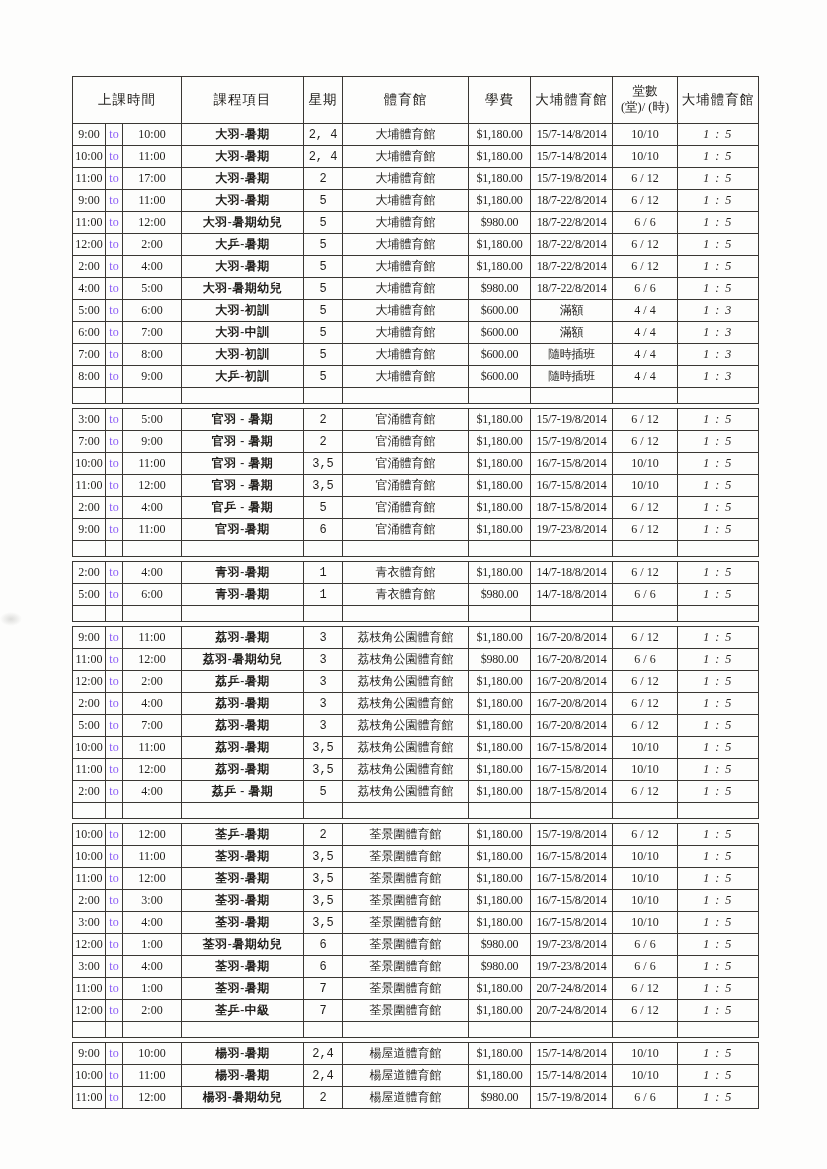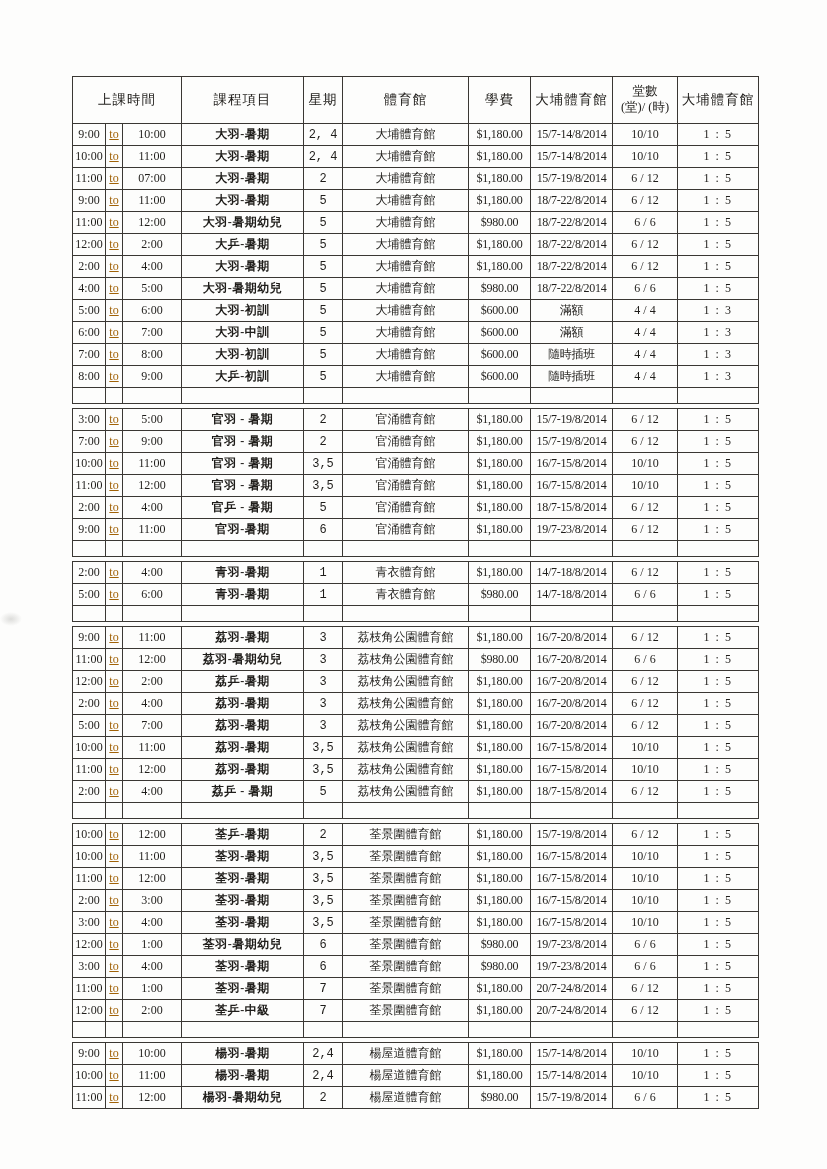--- a/index.html
+++ b/index.html
@@ -24,28 +24,28 @@
     overflow:hidden;white-space:nowrap;
   }
   table.sched thead th{
     height:46px;font-weight:normal;font-size:13.5px;letter-spacing:1px;
   }
   table.sched td{height:21px;font-size:12px;}
   tr.empty-row td{height:15px;}
   .hdr-two-line{line-height:1.25;font-size:12.5px;letter-spacing:0;display:block;}
   
   td.c-t1,td.c-t2{font-size:12.5px;font-family:"Liberation Serif",serif;}
-  td.c-to{font-size:11px;color:#a16207;text-decoration:underline;}
+  td.c-to{font-size:11px;color:#8b5cf6;}
   td.c-course{font-size:12px;letter-spacing:0.5px;font-weight:bold;}
   td.c-wd{font-size:12px;font-family:Liberation Mono, monospace;}
   td.c-venue{font-size:12px;letter-spacing:0;}
   td.c-fee{font-size:11.5px;letter-spacing:-0.2px;}
   td.c-date{font-size:10.8px;letter-spacing:-0.3px;}
   td.c-sess{font-size:11.5px;}
-  td.c-ratio{font-size:11.5px;letter-spacing:1.5px;}
+  td.c-ratio{font-size:11.5px;letter-spacing:1.5px;font-style:italic;}
   
   .smudge{
     position:absolute;left:0;top:612px;width:22px;height:14px;
     background:radial-gradient(closest-side,rgba(160,160,155,0.35),rgba(160,160,155,0));
     pointer-events:none;
   }
 </style>
 </head>
 <body>
 
@@ -100,21 +100,21 @@
             <td class="c-wd">2, 4</td>
             <td class="c-venue">大埔體育館</td>
             <td class="c-fee">$1,180.00</td>
             <td class="c-date">15/7-14/8/2014</td>
             <td class="c-sess">10/10</td>
             <td class="c-ratio">1 : 5</td>
           </tr>
           <tr>
             <td class="c-t1">11:00</td>
             <td class="c-to">to</td>
-            <td class="c-t2">07:00</td>
+            <td class="c-t2">17:00</td>
             <td class="c-course">大羽-暑期</td>
             <td class="c-wd">2</td>
             <td class="c-venue">大埔體育館</td>
             <td class="c-fee">$1,180.00</td>
             <td class="c-date">15/7-19/8/2014</td>
             <td class="c-sess">6 / 12</td>
             <td class="c-ratio">1 : 5</td>
           </tr>
           <tr>
             <td class="c-t1">9:00</td>

